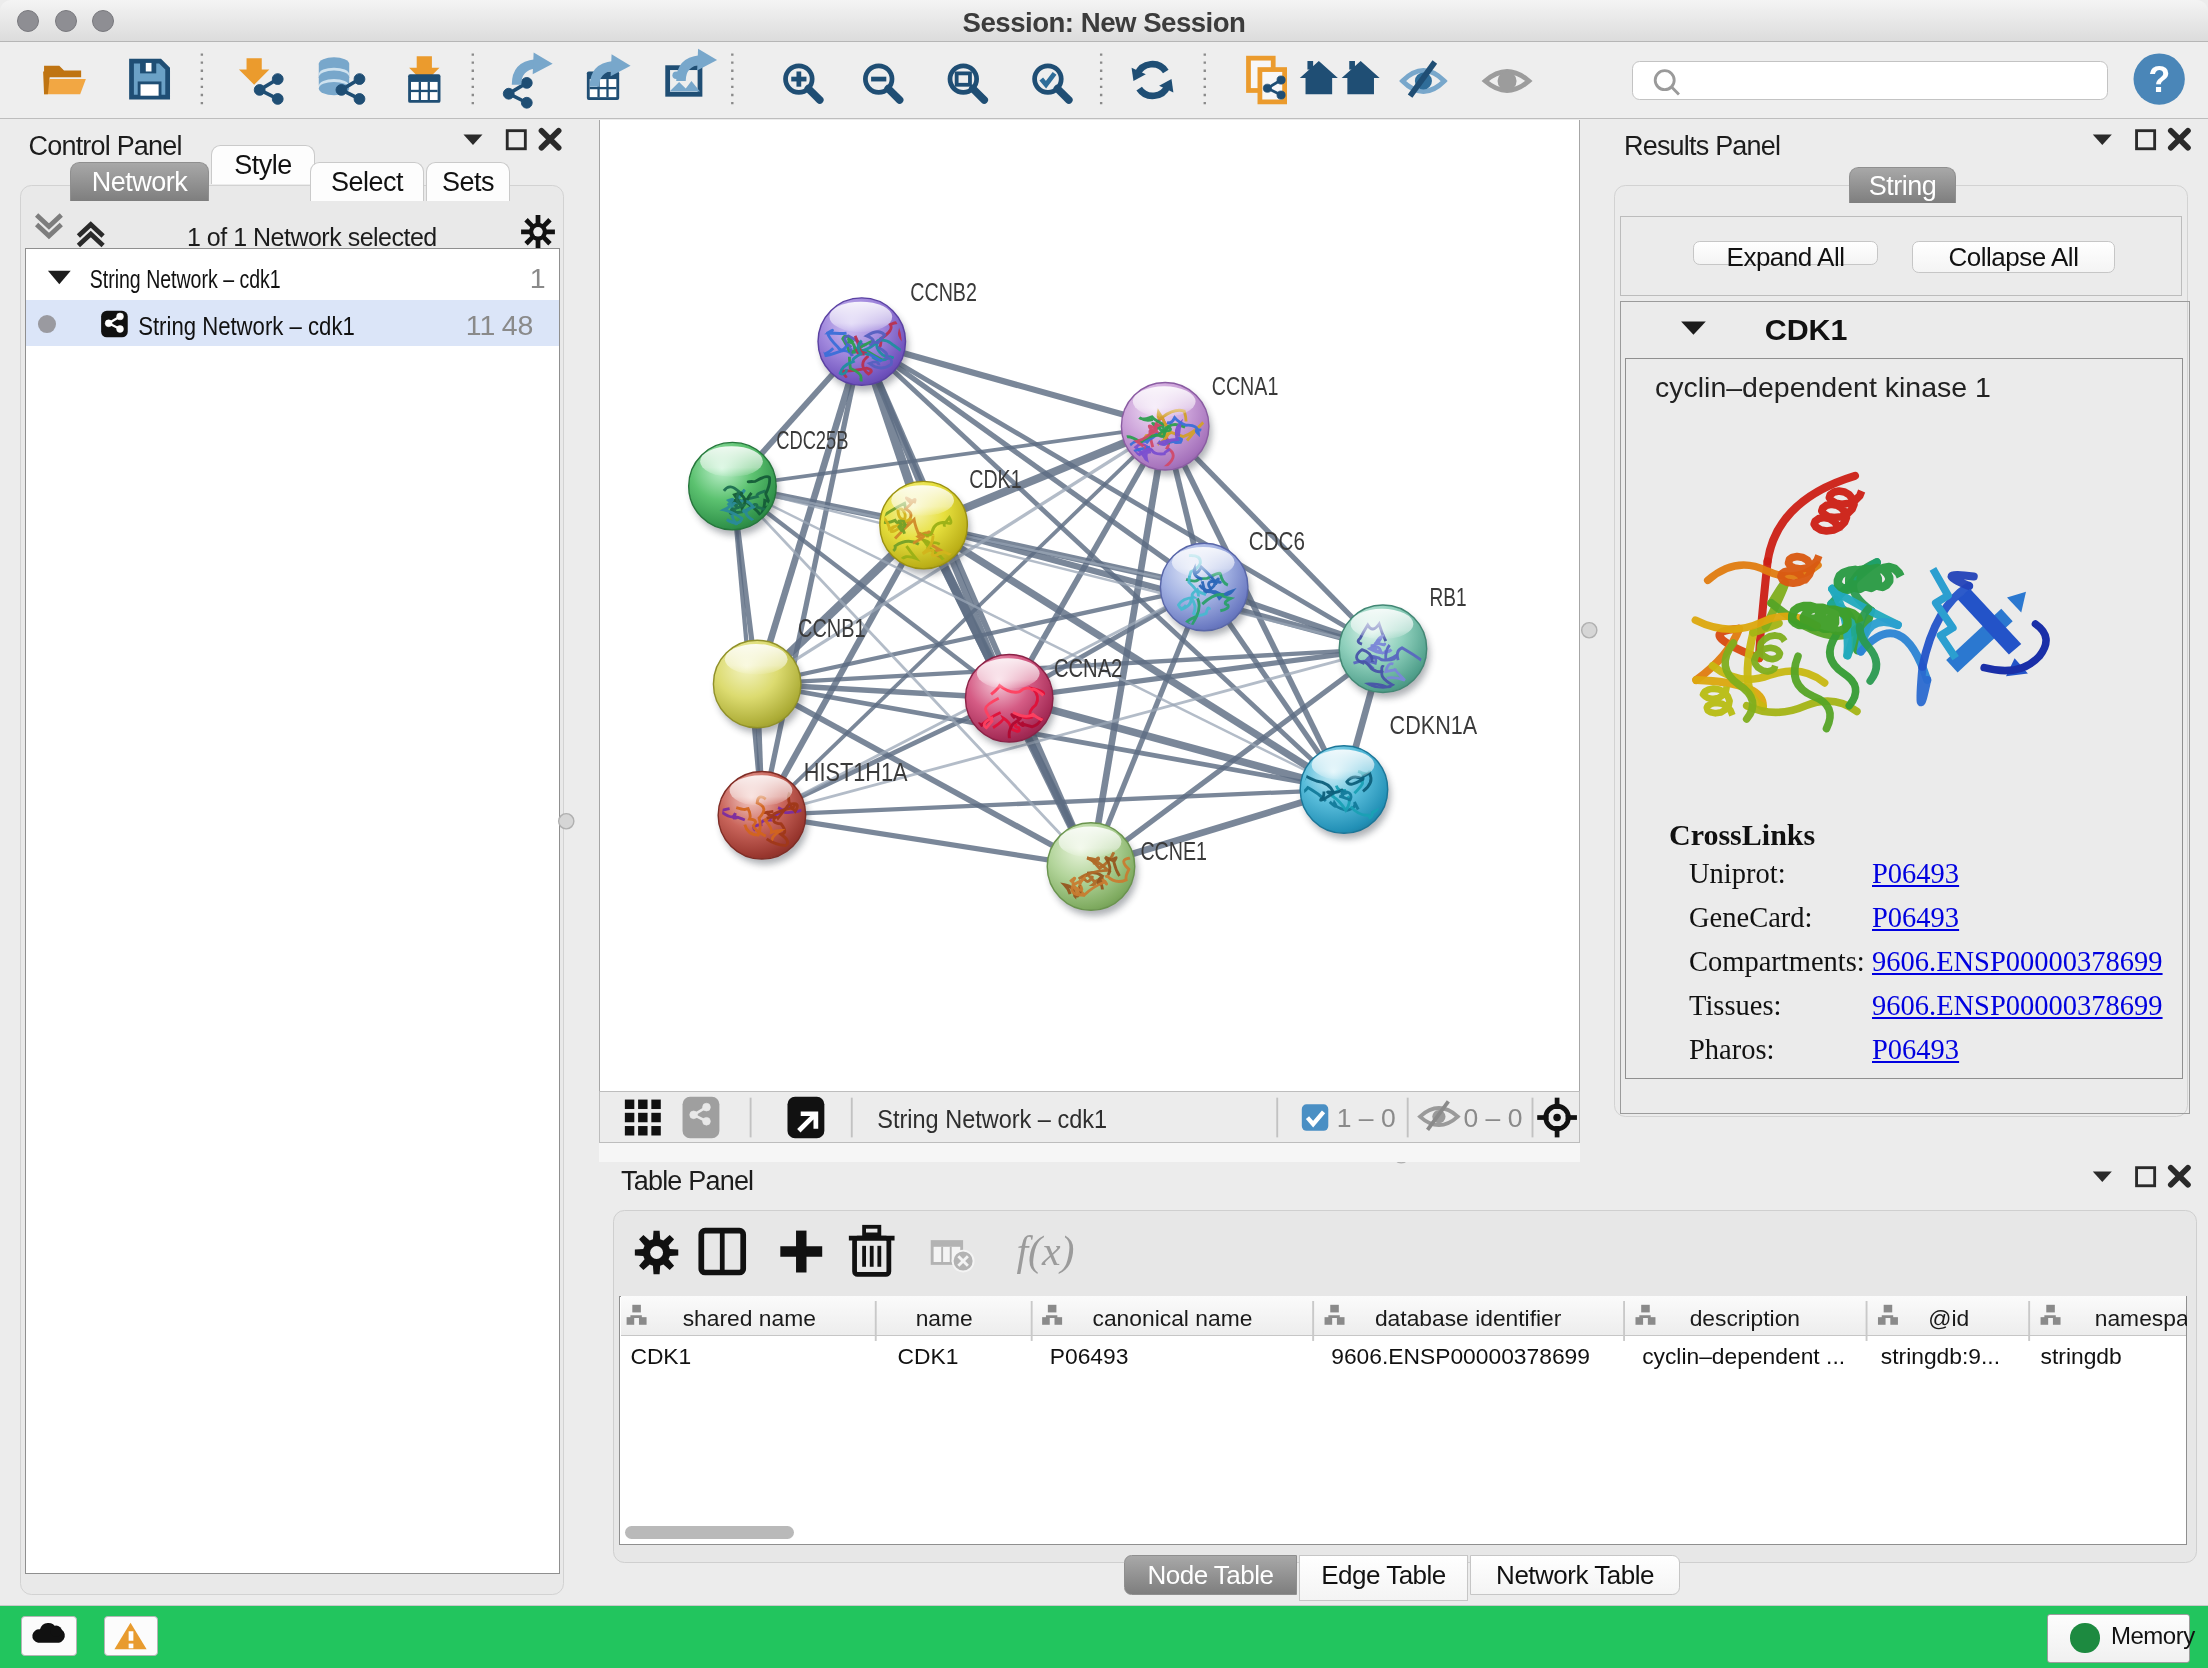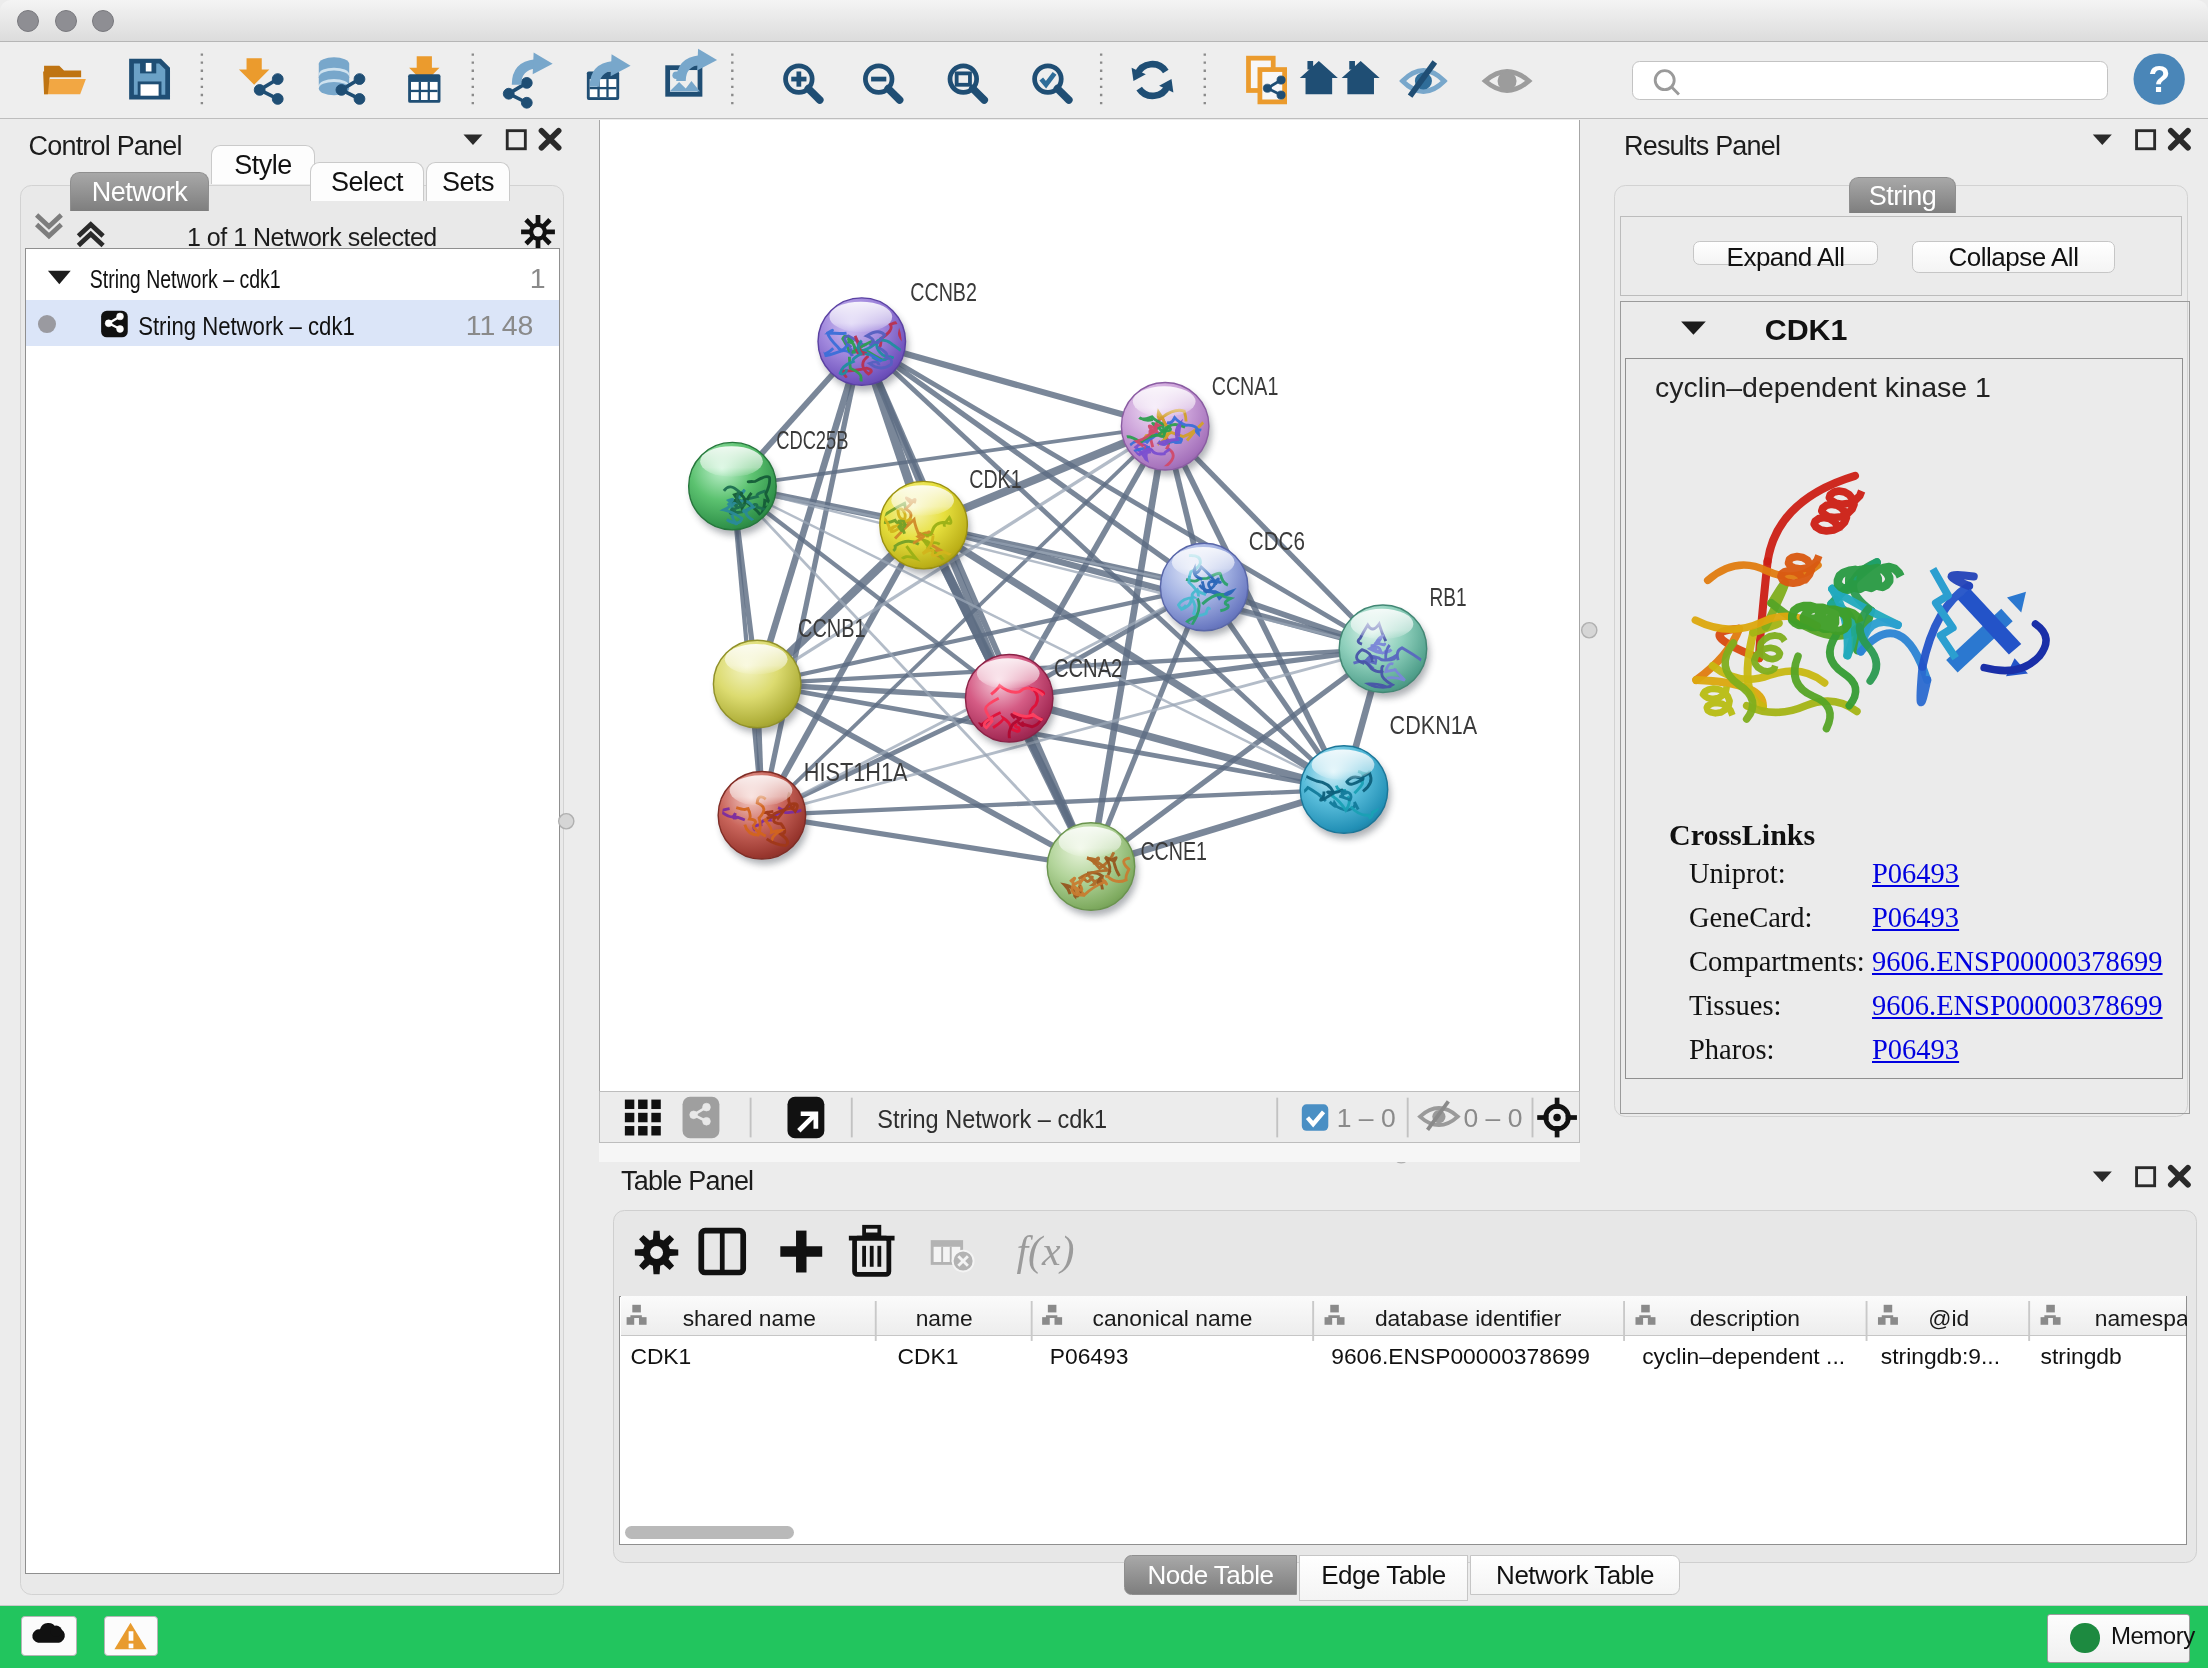--- a/index.html
+++ b/index.html
@@ -8,36 +8,37 @@
 #titlebar .tl { position:absolute; top:9.5px; width:22px; height:22px; border-radius:50%;
   background:#8e8e93; border:1px solid #79797e; }
 #title { position:absolute; top:6.7px; left:0; width:100%; text-align:center; font-size:27.6px; letter-spacing:-0.5px; font-weight:bold; color:#3c3c3c; }
 #toolbar { position:absolute; left:0; top:42px; width:2208px; height:77px; background:#eeeeee; border-bottom:1px solid #bdbdbd; }
 #search { position:absolute; left:1632px; top:19px; width:476px; height:39px; background:#fff;
   border:1.9px solid #c3c3c3; border-radius:7.6px; }
 #main { position:absolute; left:0; top:120px; width:2208px; height:1486px; background:#ececec; }
 .ptitle { position:absolute; font-size:27px; letter-spacing:-0.8px; color:#1c1c1c; }
 .tab { position:absolute; height:39px; line-height:39px; text-align:center; font-size:27px; letter-spacing:-0.5px; color:#111;
   background:#fdfdfd; border:1px solid #cacaca; border-bottom:none; border-radius:9.5px 9.5px 0 0; }
-.tab.active { background:linear-gradient(#a8a8a8,#7e7e7e); color:#fff; border-color:#8f8f8f;margin-top:10px; }
+.tab.active { background:linear-gradient(#a8a8a8,#7e7e7e); color:#fff; border-color:#8f8f8f; }
 .roundpanel { position:absolute; background:#e9e9e9; border:1px solid #d2d2d2; border-radius:11.4px; }
 #netlist { position:absolute; left:25px; top:128px; width:535px; height:1326px; background:#fff; border:1.9px solid #8f8f8f; }
 .btn { position:absolute; background:linear-gradient(#ffffff,#f4f4f4); border:1px solid #c6c6c6; border-radius:6.7px;
   text-align:center; font-size:26px; letter-spacing:-0.5px; color:#111; }
 #canvas { position:absolute; left:599px; top:0px; width:981px; height:971px; background:#fff;
   border-left:1px solid #a6a6a6; border-right:1px solid #a6a6a6; }
 #cstrip { position:absolute; left:599px; top:971px; width:981px; height:52px; background:#ececec;
   border:1px solid #bdbdbd; border-width:1px 1px 1px 1px; }
 a.link { color:#0000e0; }
 </style></head><body>
 
 <div id="titlebar">
   <div class="tl" style="left:17px"></div>
     <div class="tl" style="left:55px"></div>
     <div class="tl" style="left:92px"></div>
+  <div id="title">Session: New Session</div>
 </div>
 
 <div id="toolbar">
  <svg width="2208" height="77" viewBox="0 0 2322 81" style="position:absolute;left:0;top:0">
   <g transform="translate(0,-44)">
   <line x1="212" y1="56" x2="212" y2="112" stroke="#8a8a8a" stroke-width="2.5" stroke-dasharray="2.5 6"></line>
         <line x1="497" y1="56" x2="497" y2="112" stroke="#8a8a8a" stroke-width="2.5" stroke-dasharray="2.5 6"></line>
         <line x1="770" y1="56" x2="770" y2="112" stroke="#8a8a8a" stroke-width="2.5" stroke-dasharray="2.5 6"></line>
         <line x1="1158" y1="56" x2="1158" y2="112" stroke="#8a8a8a" stroke-width="2.5" stroke-dasharray="2.5 6"></line>
         <line x1="1267" y1="56" x2="1267" y2="112" stroke="#8a8a8a" stroke-width="2.5" stroke-dasharray="2.5 6"></line>

